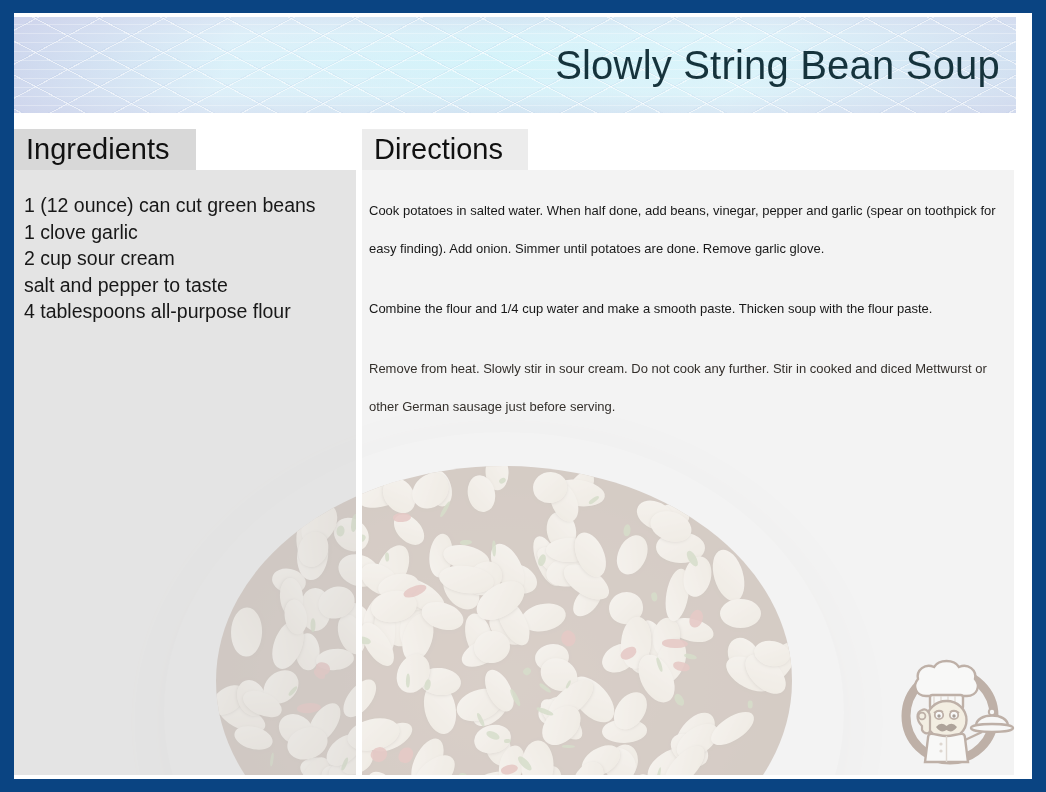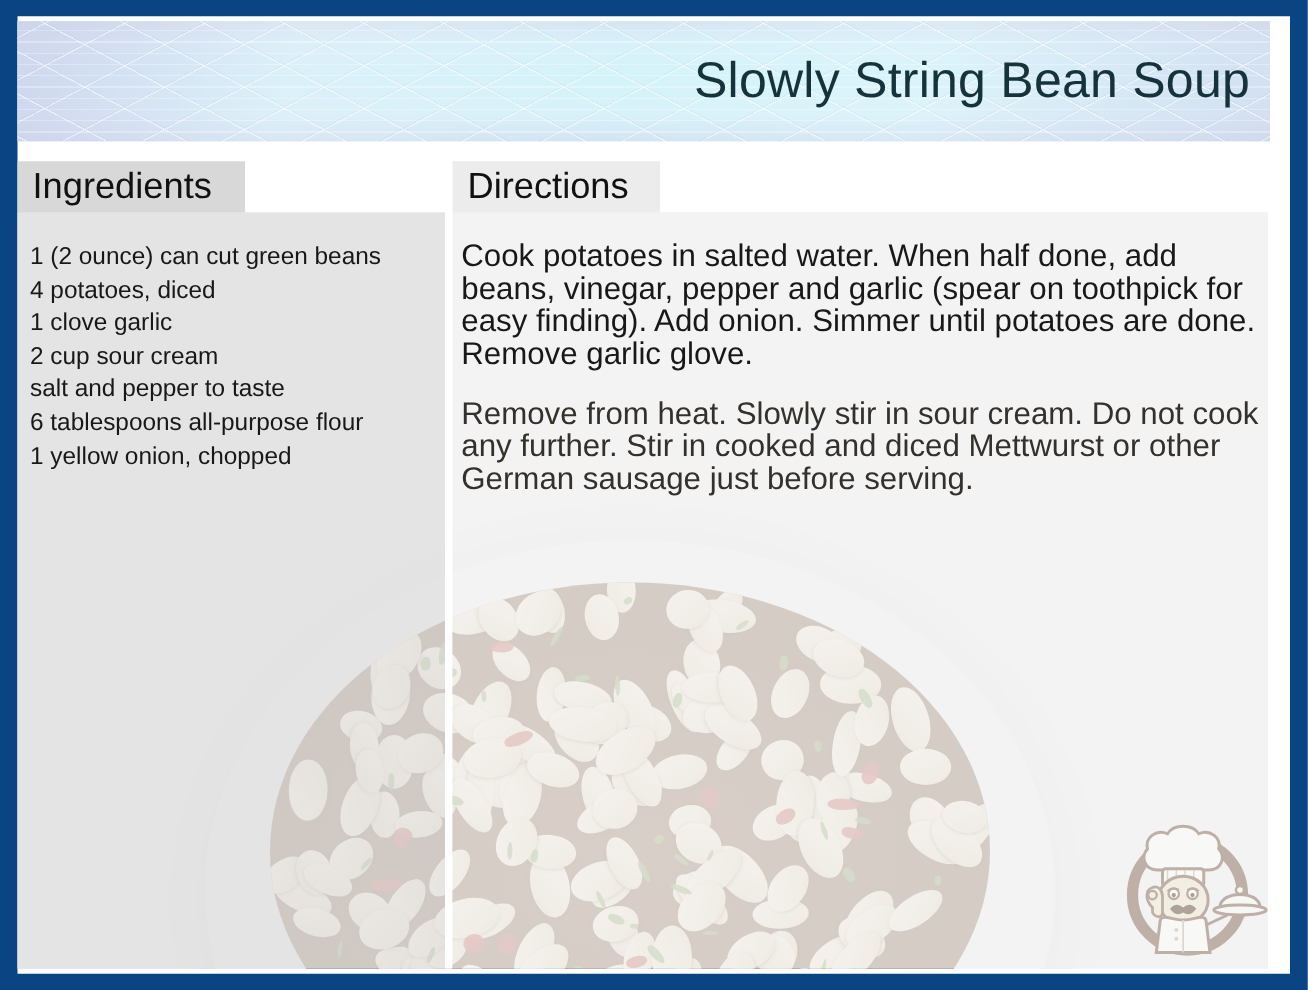--- a/index.html
+++ b/index.html
@@ -168,22 +168,22 @@
     font-size: 19.5px;
     line-height: 26.6px;
     color: #181818;
   }
   .ingredients-list li { list-style: none; white-space: pre-wrap; }
 
   .directions-body {
     position: absolute;
     left: 369px; top: 192px;
     width: 648px;
-    font-size: 25px;
-    line-height: 26px;
+    font-size: 13px;
+    line-height: 38px;
     color: #181818;
   }
   .directions-body p { margin-bottom: 22px; }
   .directions-body p:last-child { margin-bottom: 0; }
   .dir-faded { color: #34302c; }
 
   
   .chef-logo {
     position: absolute;
     right: 28px; bottom: 22px;
@@ -410,31 +410,30 @@
   </div>
 
   <div class="tab tab-directions">
     <span class="tab-label">Directions</span>
   </div>
   <div class="tab tab-ingredients">
     <span class="tab-label">Ingredients</span>
   </div>
 
   <ul class="ingredients-list" id="ingredients-list">
-      <li>1 (2 ounce) can cut green beans</li>
-      <li>4 potatoes, diced</li>
+      <li>1 (12 ounce) can cut green beans</li>
       <li>1 clove garlic</li>
       <li>2 cup sour cream</li>
       <li>salt and pepper to taste</li>
-      <li>6 tablespoons all-purpose flour</li>
-      <li>1 yellow onion, chopped</li>
+      <li>4 tablespoons all-purpose flour</li>
     </ul>
 
   <div class="directions-body" id="directions-body">
       <p>Cook potatoes in salted water. When half done, add beans, vinegar, pepper and garlic (spear on toothpick for easy finding). Add onion. Simmer until potatoes are done. Remove garlic glove.</p>
+      <p>Combine the flour and 1/4 cup water and make a smooth paste. Thicken soup with the flour paste.</p>
       <p class="dir-faded">Remove from heat. Slowly stir in sour cream. Do not cook any further. Stir in cooked and diced Mettwurst or other German sausage just before serving.</p>
     </div>
 
   <div class="chef-logo">
     <svg viewBox="0 0 126 120" width="126" height="120" aria-hidden="true">
 
       <circle cx="58" cy="66" r="44" fill="none" stroke="#8a6f5e" stroke-width="9"></circle>
 
       <path d="M34 46 C24 46 20 36 26 29 C24 20 33 13 42 17 C47 9 62 9 67 17
                C76 13 85 20 83 29 C89 36 85 46 75 46 Z" fill="#fdfdfb" stroke="#8a6f5e" stroke-width="2.4"></path>

